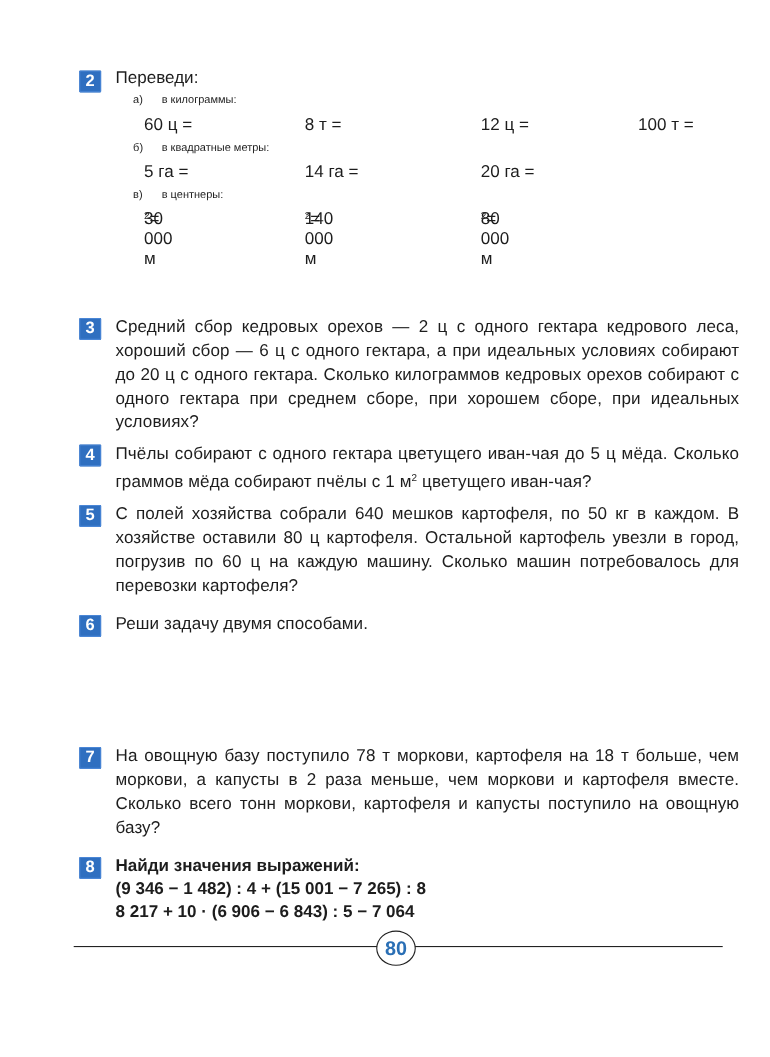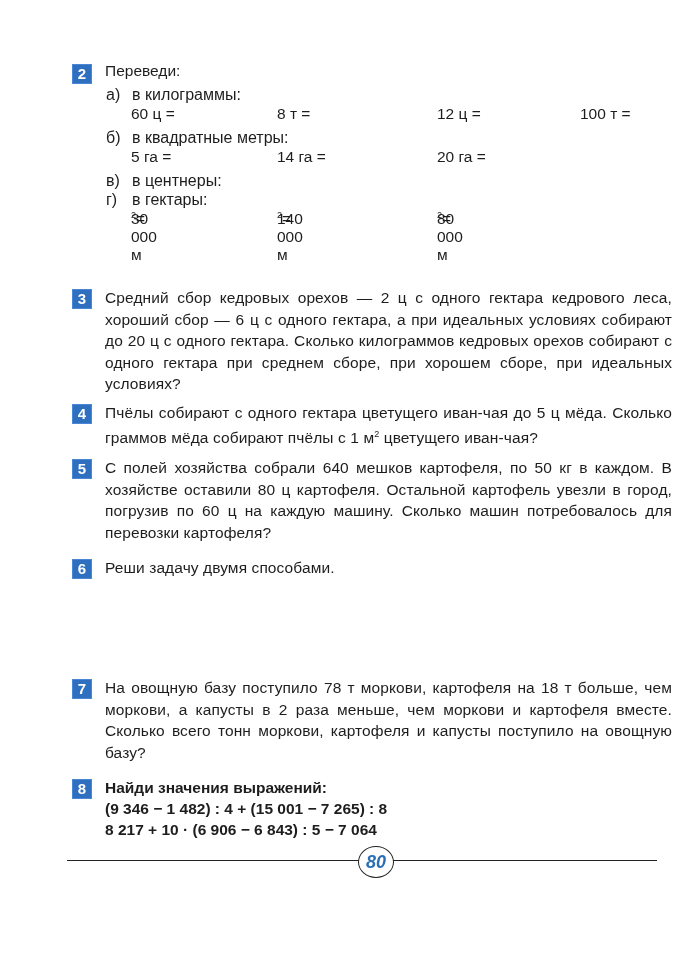--- a/index.html
+++ b/index.html
@@ -12,31 +12,31 @@
     .badge {
       position: absolute; left: 0; top: 2px; width: 20px; height: 20px;
       background: #2f6fc0; color: #fff; font-weight: bold; font-size: 15px;
       text-align: center; line-height: 20px; border-radius: 1px;
       box-shadow: inset 0 0 0 1px #4a86d6;
     }
     .body { position: absolute; left: 33px; right: 0; top: 0; }
     .p { font-size: 15.5px; line-height: 21.5px; text-align: justify; text-align-last: left; letter-spacing: 0.1px; }
     .bold { font-weight: normal; }
     .t2 .title { font-size: 15.5px; height: 24px; }
-    .sub { font-size: 16px; height: 19px; margin-left: 1px; }
+    .sub { font-size: 10px; height: 19px; margin-left: 16px; }
     .sub .letter { display: inline-block; width: 26px; }
     .row { position: relative; height: 24px; font-size: 15.5px; margin-left: 26px; }
     .row span { position: absolute; top: 0; }
     sup { font-size: 9px; vertical-align: 6px; }
     .expr { font-size: 15.5px; line-height: 21px; font-weight: bold; }
     .footer-line { position: absolute; left: 67px; width: 590px; top: 860px; height: 1px; background: #222; }
     .pagenum {
-      position: absolute; left: 358px; top: 846px; width: 34px; height: 30px;
+      position: absolute; left: 342px; top: 846px; width: 34px; height: 30px;
       border: 1.5px solid #222; border-radius: 50%; background: #fff;
-      color: #2a6fb5; font-weight: bold; font-style: italic; font-size: 18px;
+      color: #2a6fb5; font-weight: bold; font-size: 18px;
       text-align: center; line-height: 30px;
     }
   </style>
 </head>
 <body>
 
 <div class="task t2" style="top:62px;">
   <div class="badge">2</div>
   <div class="body">
     <div class="title">Переведи:</div>
@@ -51,21 +51,20 @@
 
     <div class="sub"><span class="letter">б)</span><span>в квадратные метры:</span></div>
     <div class="row">
       <span style="left:0">5 га =</span>
       <span style="left:146px">14 га =</span>
       <span style="left:306px">20 га =</span>
     </div>
 
     <div class="sub"><span class="letter">в)</span><span>в центнеры:</span></div>
 
-    <div class="sub"><span class="letter">г)</span><span>в гектары:</span></div>
     <div class="row">
       <span style="left:0"><span>30 000 м</span><sup>2</sup><span> =</span></span>
       <span style="left:146px"><span>140 000 м</span><sup>2</sup><span> =</span></span>
       <span style="left:306px"><span>80 000 м</span><sup>2</sup><span> =</span></span>
     </div>
   </div>
 </div>
 
 <div class="task" style="top:287px;">
   <div class="badge">3</div>

